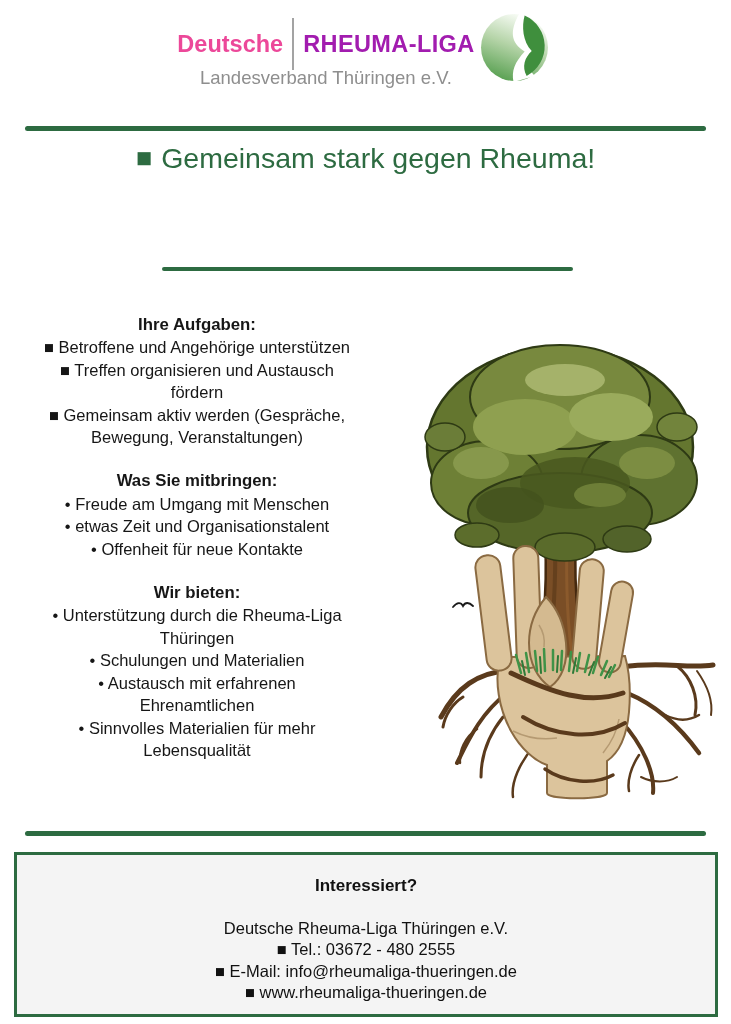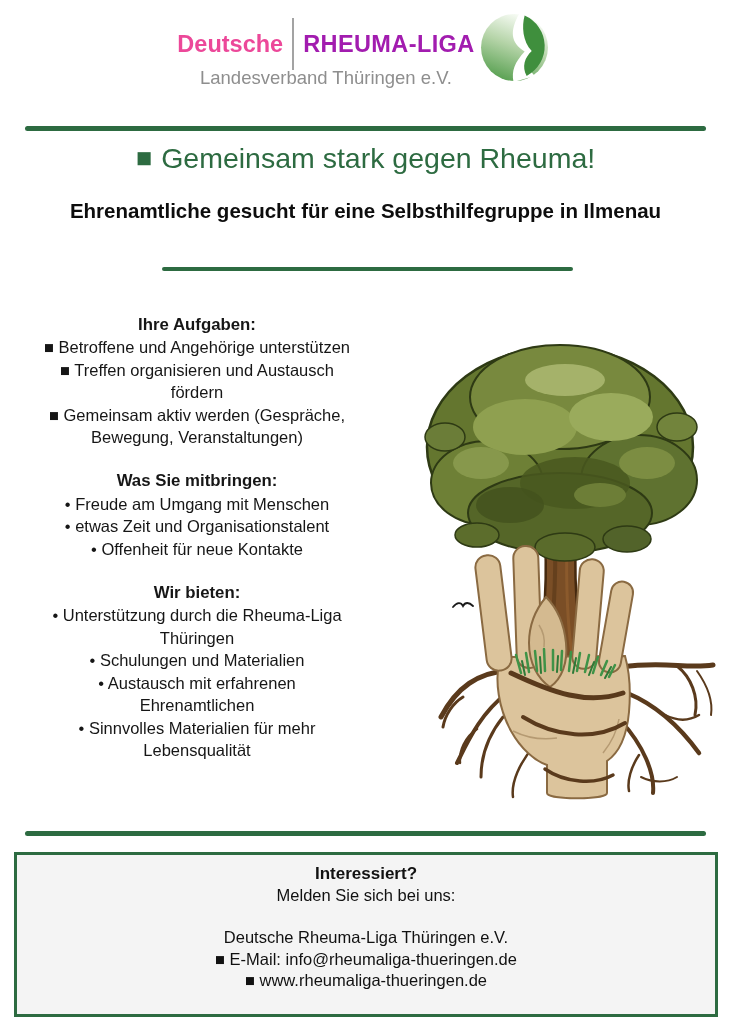--- a/index.html
+++ b/index.html
@@ -31,21 +31,21 @@
         font-size:16.5px; line-height:22.4px; color:#161616;margin-top:11px;}
   .section + .section {margin-top:22px;}
   .section-heading {font-weight:bold; font-size:16.8px;}
   .li {white-space:pre-line;}
   
   .illo {position:absolute; left:415px; top:325px; width:305px; height:495px;}
   .illo svg {display:block; width:100%; height:100%;}
   
   .footer-box {position:absolute; left:14px; top:852px; width:704px; height:165px;
                box-sizing:border-box; background:#f4f4f4; border:3px solid #2d6b41;
-               text-align:center; font-size:16.5px; line-height:21.5px; padding-top:8px;}
+               text-align:center; font-size:16.5px; line-height:21.5px; padding-top:20px;}
   .footer-heading {font-weight:bold; font-size:17px;}
   .footer-org {margin-top:21px;}
 </style>
 </head>
 <body>
 
 <div class="page">
 
   <div class="brand">
     <div class="brand-row">
@@ -69,21 +69,20 @@
       <path d="M40,1 C30,19 31,30 45,39 C35,50 32,58 34,69 L55,63 C46,54 47,46 54,39 C43,30 45,13 50,4 Z" fill="#ffffff"></path>
       <path d="M45,3.5 A33,33 0 0 1 47,63 C42,54 45,45 52,38.5 C43,29 42,14 45,3.5 Z" fill="#3f8f3d"></path>
     </svg>
   </div>
 
   <div class="rule rule-top"></div>
 
   <div class="title">
     <span class="sq">■</span><span>Gemeinsam stark gegen Rheuma!</span>
   </div>
-  <div class="subtitle">Ehrenamtliche gesucht für eine Selbsthilfegruppe in Ilmenau</div>
 
   <div class="rule rule-mid"></div>
 
   <div class="col">
 
     <div class="section">
       <div class="section-heading">Ihre Aufgaben:</div>
       <div>
 
       <div class="li">■ Betroffene und Angehörige unterstützen</div>
@@ -213,22 +212,22 @@
       </g>
 
       <path d="M38,282 C42,277 46,277 48,281 C50,277 54,277 58,281" stroke="#1a1a1a" stroke-width="1.8" fill="none" stroke-linecap="round"></path>
     </svg>
   </div>
 
   <div class="rule rule-bottom"></div>
 
   <div class="footer-box">
     <div class="footer-heading">Interessiert?</div>
-    <div>Melden Sie sich bei uns:</div>
     <div class="footer-org">Deutsche Rheuma-Liga Thüringen e.V.</div>
     <div>
 
+    <div class="li">■ Tel.: 03672 - 480 2555</div>
         <div class="li">■ E-Mail: info@rheumaliga-thueringen.de</div>
         <div class="li">■ www.rheumaliga-thueringen.de</div>
       </div>
   </div>
 
 </div>
 
 </body></html>

